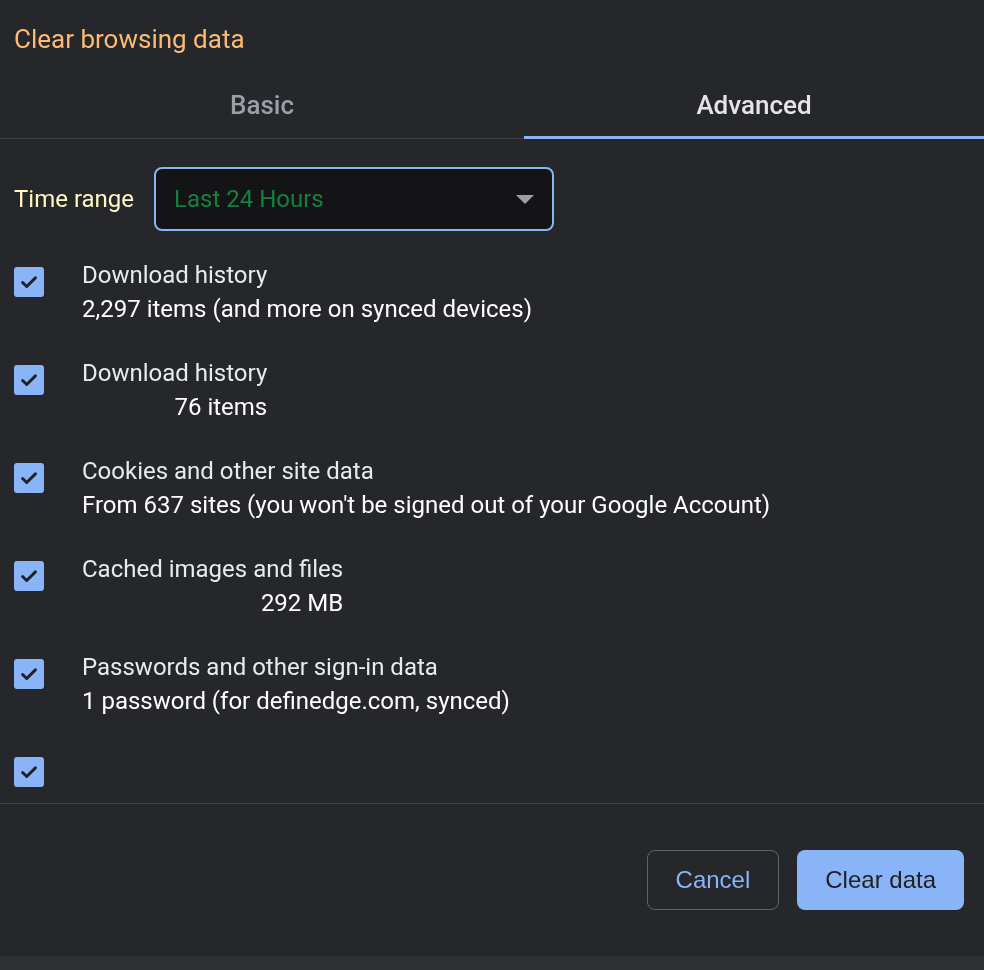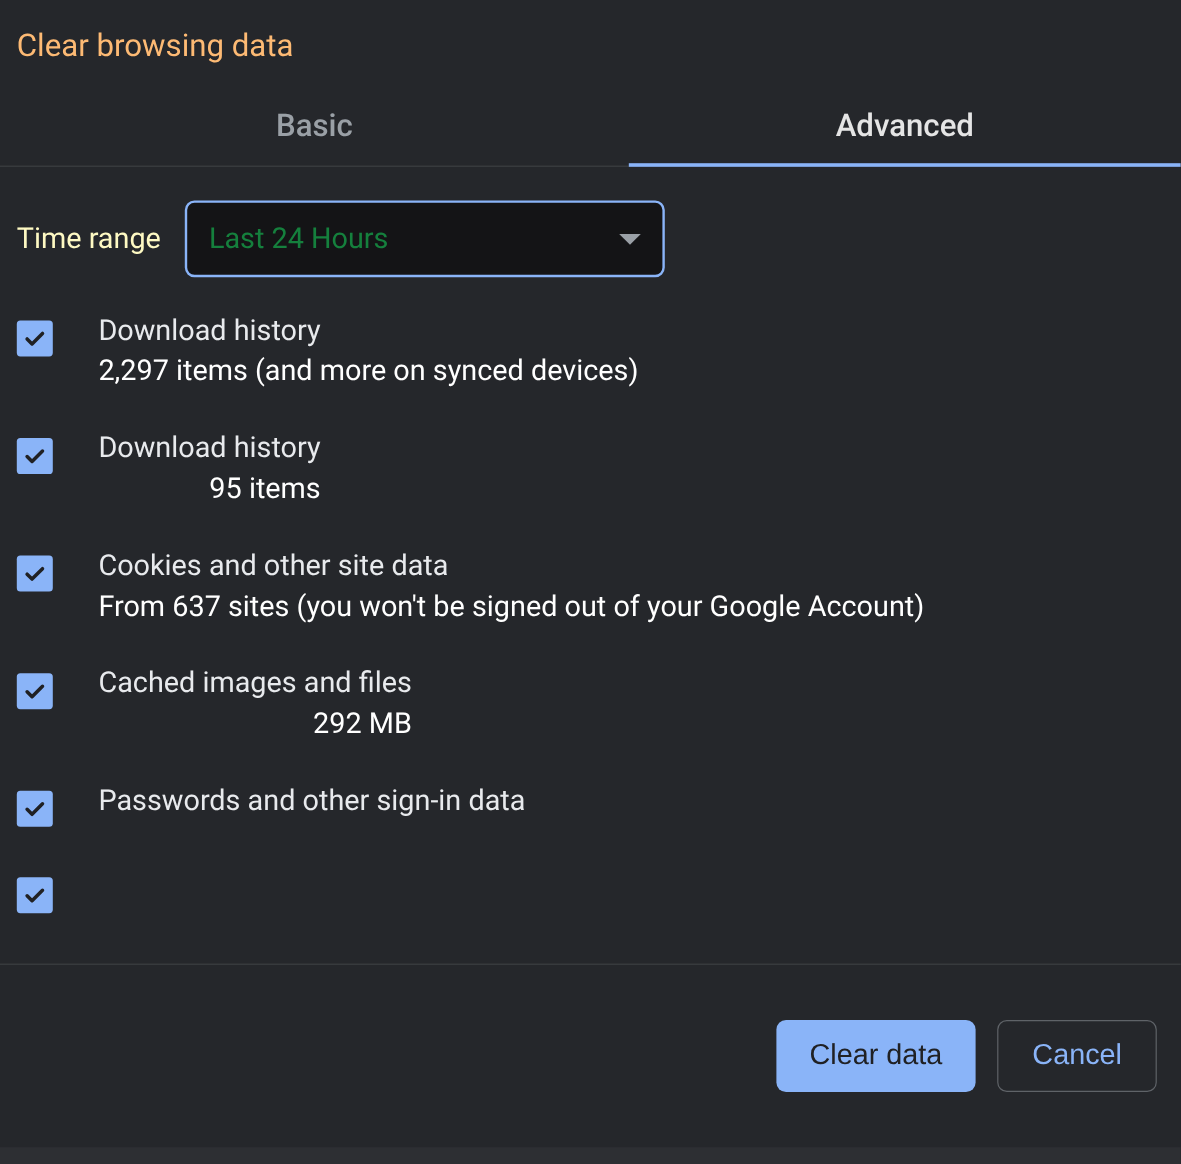--- a/index.html
+++ b/index.html
@@ -193,21 +193,21 @@
     </div>
 
     <div class="item">
       <div class="checkbox">
         <svg viewBox="0 0 24 24">
             <path d="M5 12.5l4.5 4.5L19 7.5" stroke="#202124" stroke-width="3.2" fill="none" stroke-linecap="round" stroke-linejoin="round"></path>
           </svg>
       </div>
       <div class="item-text">
         <span class="item-label">Download history</span>
-        <span class="item-desc">95 items</span>
+        <span class="item-desc">76 items</span>
       </div>
     </div>
 
     <div class="item">
       <div class="checkbox">
         <svg viewBox="0 0 24 24">
             <path d="M5 12.5l4.5 4.5L19 7.5" stroke="#202124" stroke-width="3.2" fill="none" stroke-linecap="round" stroke-linejoin="round"></path>
           </svg>
       </div>
       <div class="item-text">
@@ -229,32 +229,33 @@
     </div>
 
     <div class="item">
       <div class="checkbox">
         <svg viewBox="0 0 24 24">
             <path d="M5 12.5l4.5 4.5L19 7.5" stroke="#202124" stroke-width="3.2" fill="none" stroke-linecap="round" stroke-linejoin="round"></path>
           </svg>
       </div>
       <div class="item-text">
         <span class="item-label">Passwords and other sign-in data</span>
+        <span class="item-desc">1 password (for definedge.com, synced)</span>
       </div>
     </div>
 
     <div class="item">
       <div class="checkbox">
         <svg viewBox="0 0 24 24">
             <path d="M5 12.5l4.5 4.5L19 7.5" stroke="#202124" stroke-width="3.2" fill="none" stroke-linecap="round" stroke-linejoin="round"></path>
           </svg>
       </div>
     </div>
 
   </div>
 
   <div class="footer">
+    <button class="btn btn-cancel">Cancel</button>
     <button class="btn btn-primary">Clear data</button>
-    <button class="btn btn-cancel">Cancel</button>
   </div>
 
   <div class="bottom-strip"></div>
 </div>
 
 </body></html>

